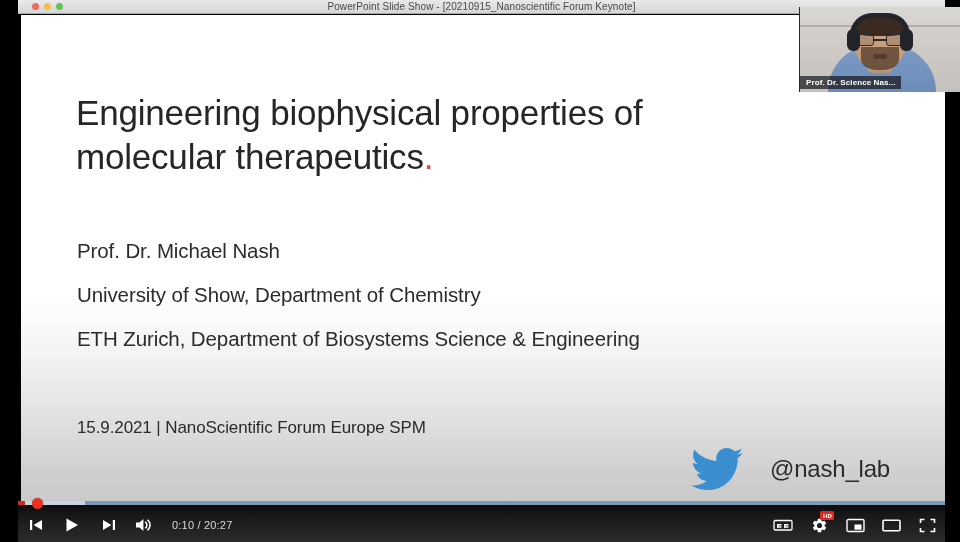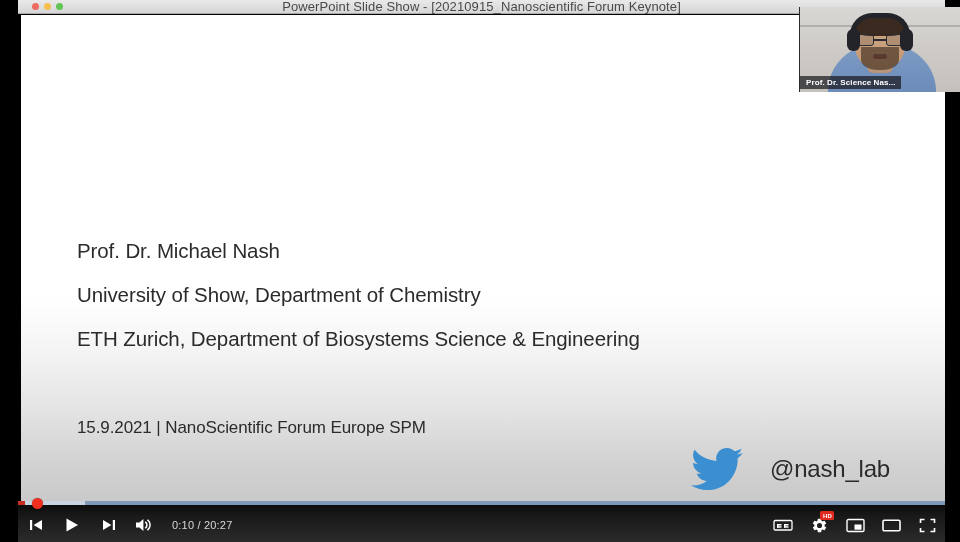--- a/index.html
+++ b/index.html
@@ -55,21 +55,21 @@
     display: block;
   }
   .tl.red { background: #ec6a5f; }
   .tl.yellow { background: #f5bf4f; }
   .tl.green { background: #61c555; }
 
   .win-title {
     position: absolute;
     left: 0; right: 0;
     text-align: center;
-    font-size: 13px;
+    font-size: 10px;
     color: #4a4a4a;
     letter-spacing: 0.1px;
     line-height: 13px;
     pointer-events: none;
   }
 
   .slide-frame {
     position: absolute;
     left: 0;
     top: 14px;
@@ -420,20 +420,24 @@
         <span class="tl red"></span>
         <span class="tl yellow"></span>
         <span class="tl green"></span>
       </div>
       <div class="win-title">PowerPoint Slide Show - [20210915_Nanoscientific Forum Keynote]</div>
     </div>
 
     <div class="slide-frame">
       <div class="slide">
 
+        <div class="slide-title">
+          <span>Engineering biophysical properties of</span><br>
+          <span>molecular therapeutics</span><span class="dot">.</span>
+        </div>
 
         <div class="slide-body">
           <div class="body-line">Prof. Dr. Michael Nash</div>
           <div class="body-line">University of Show, Department of Chemistry</div>
           <div class="body-line">ETH Zurich, Department of Biosystems Science &amp; Engineering</div>
         </div>
 
         <div class="slide-date">15.9.2021  | NanoScientific Forum Europe SPM</div>
 
         <div class="twitter-block">

